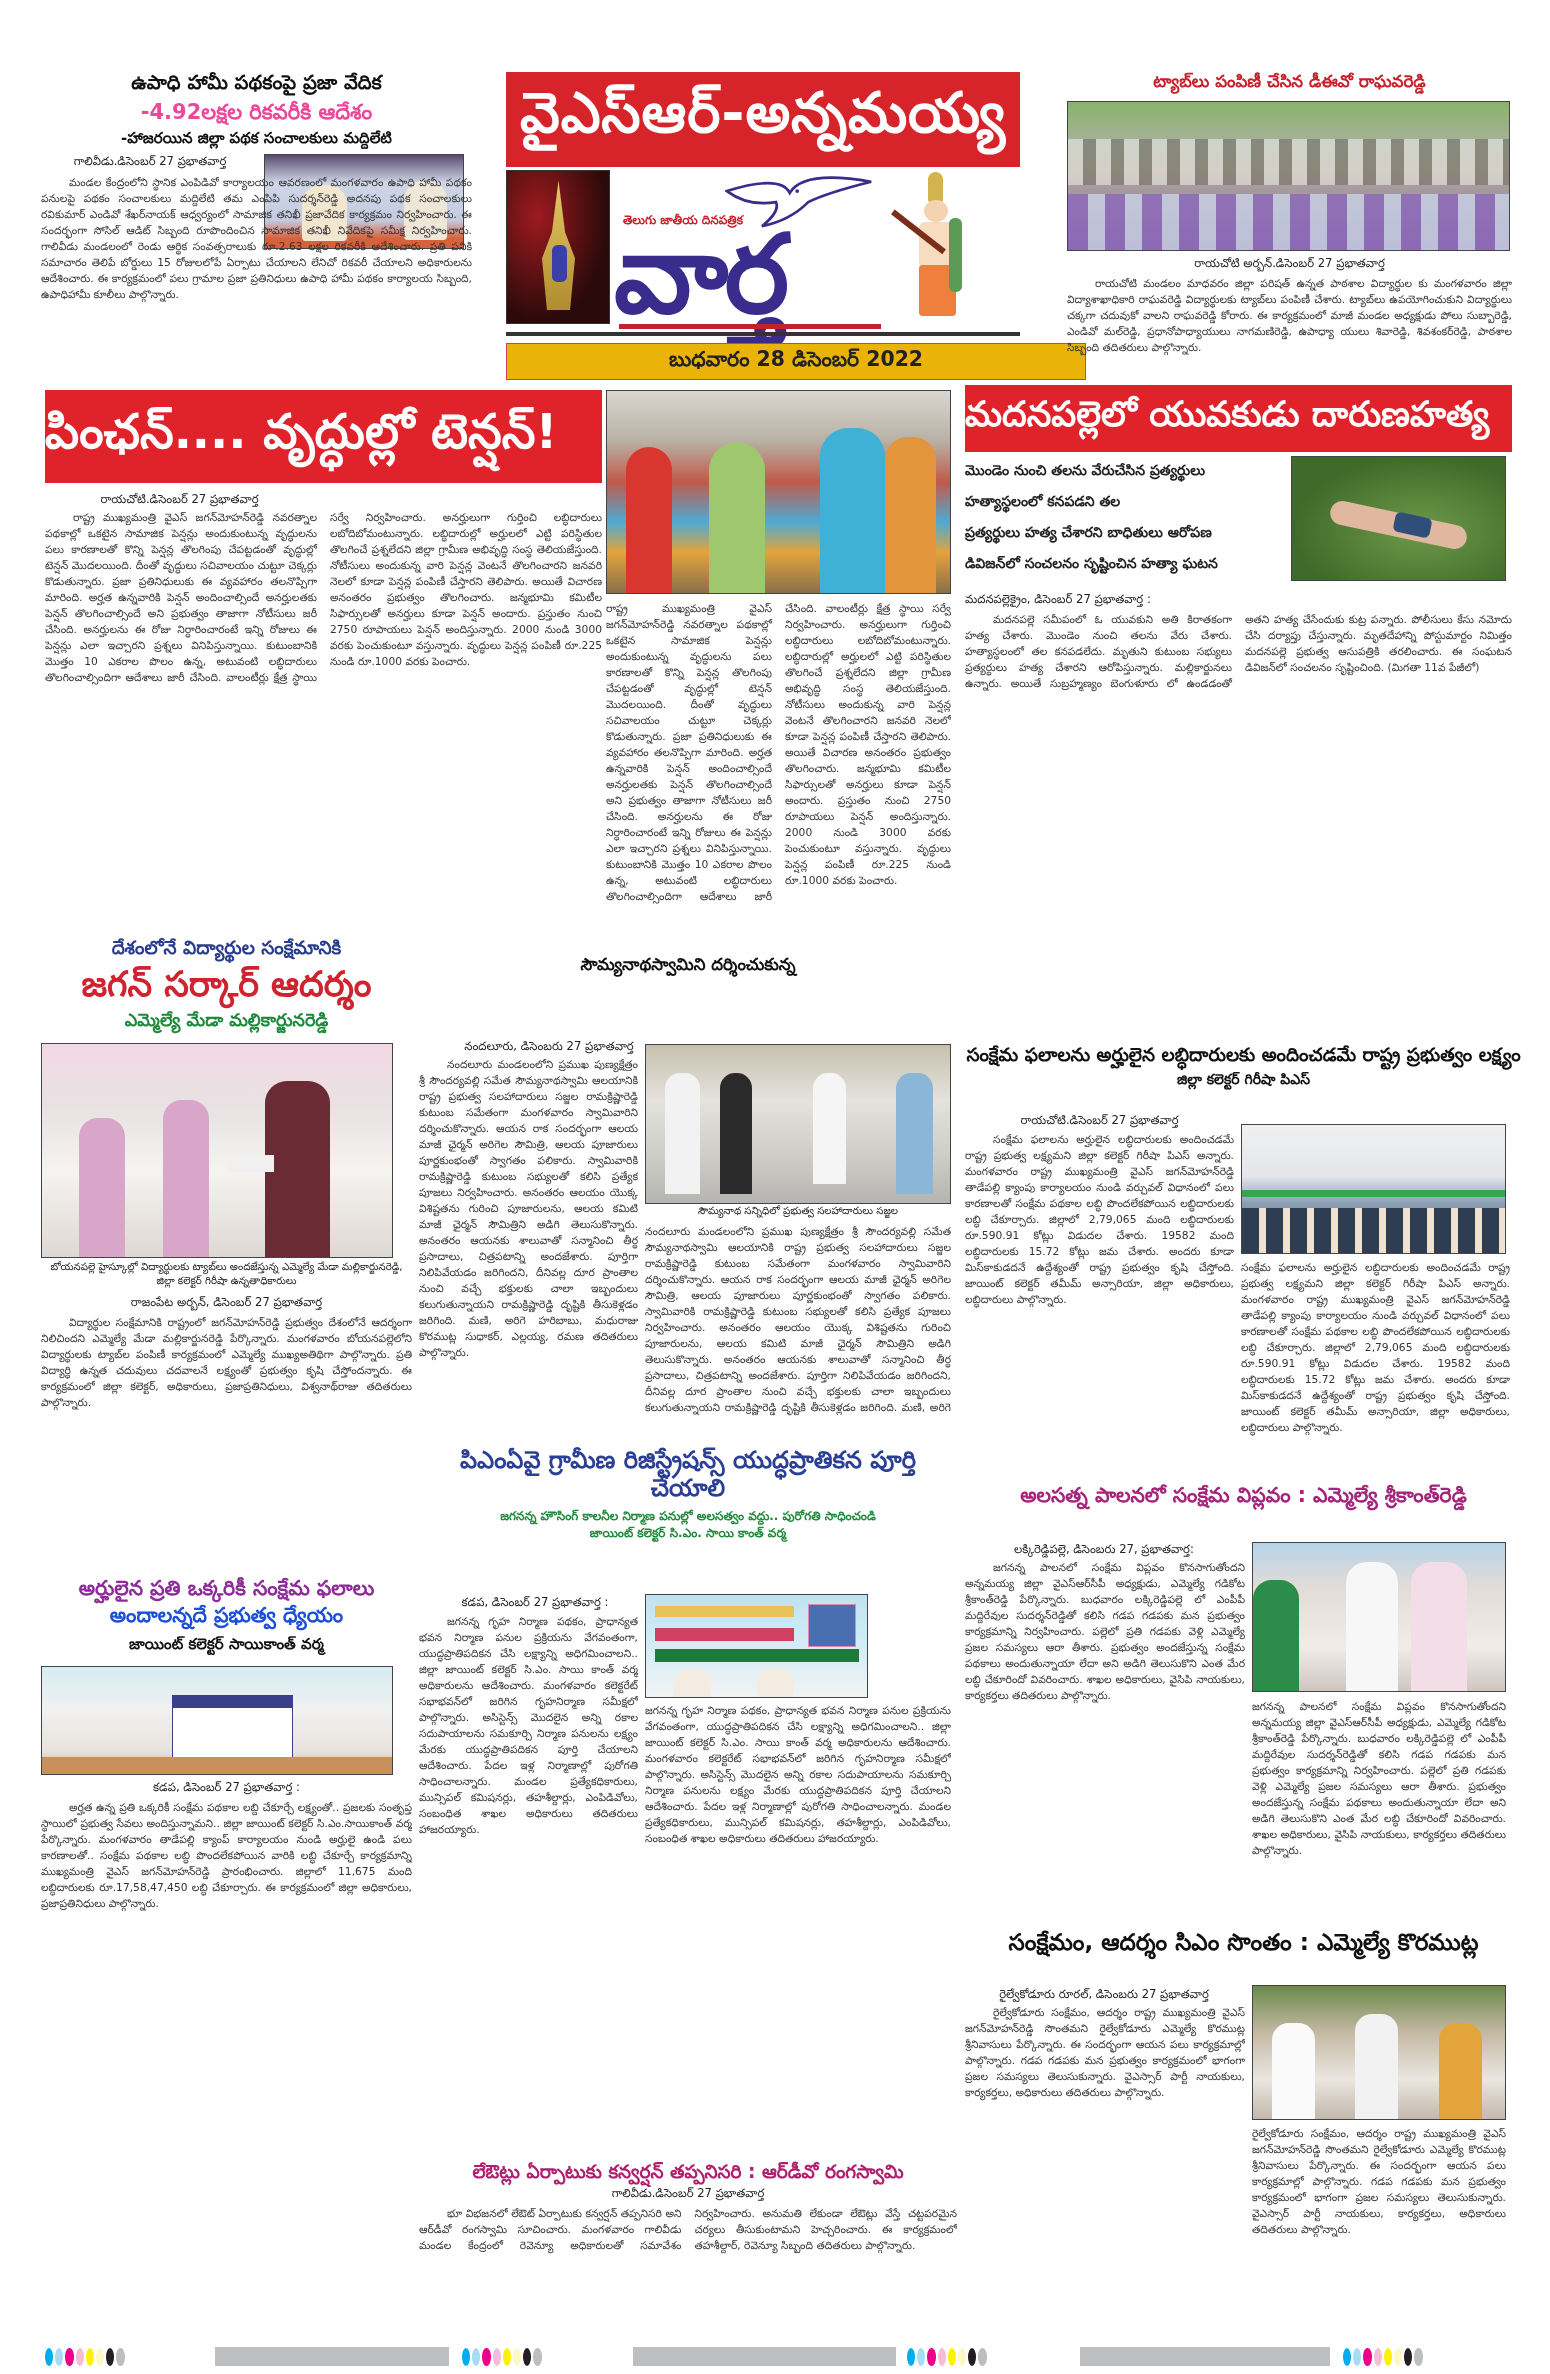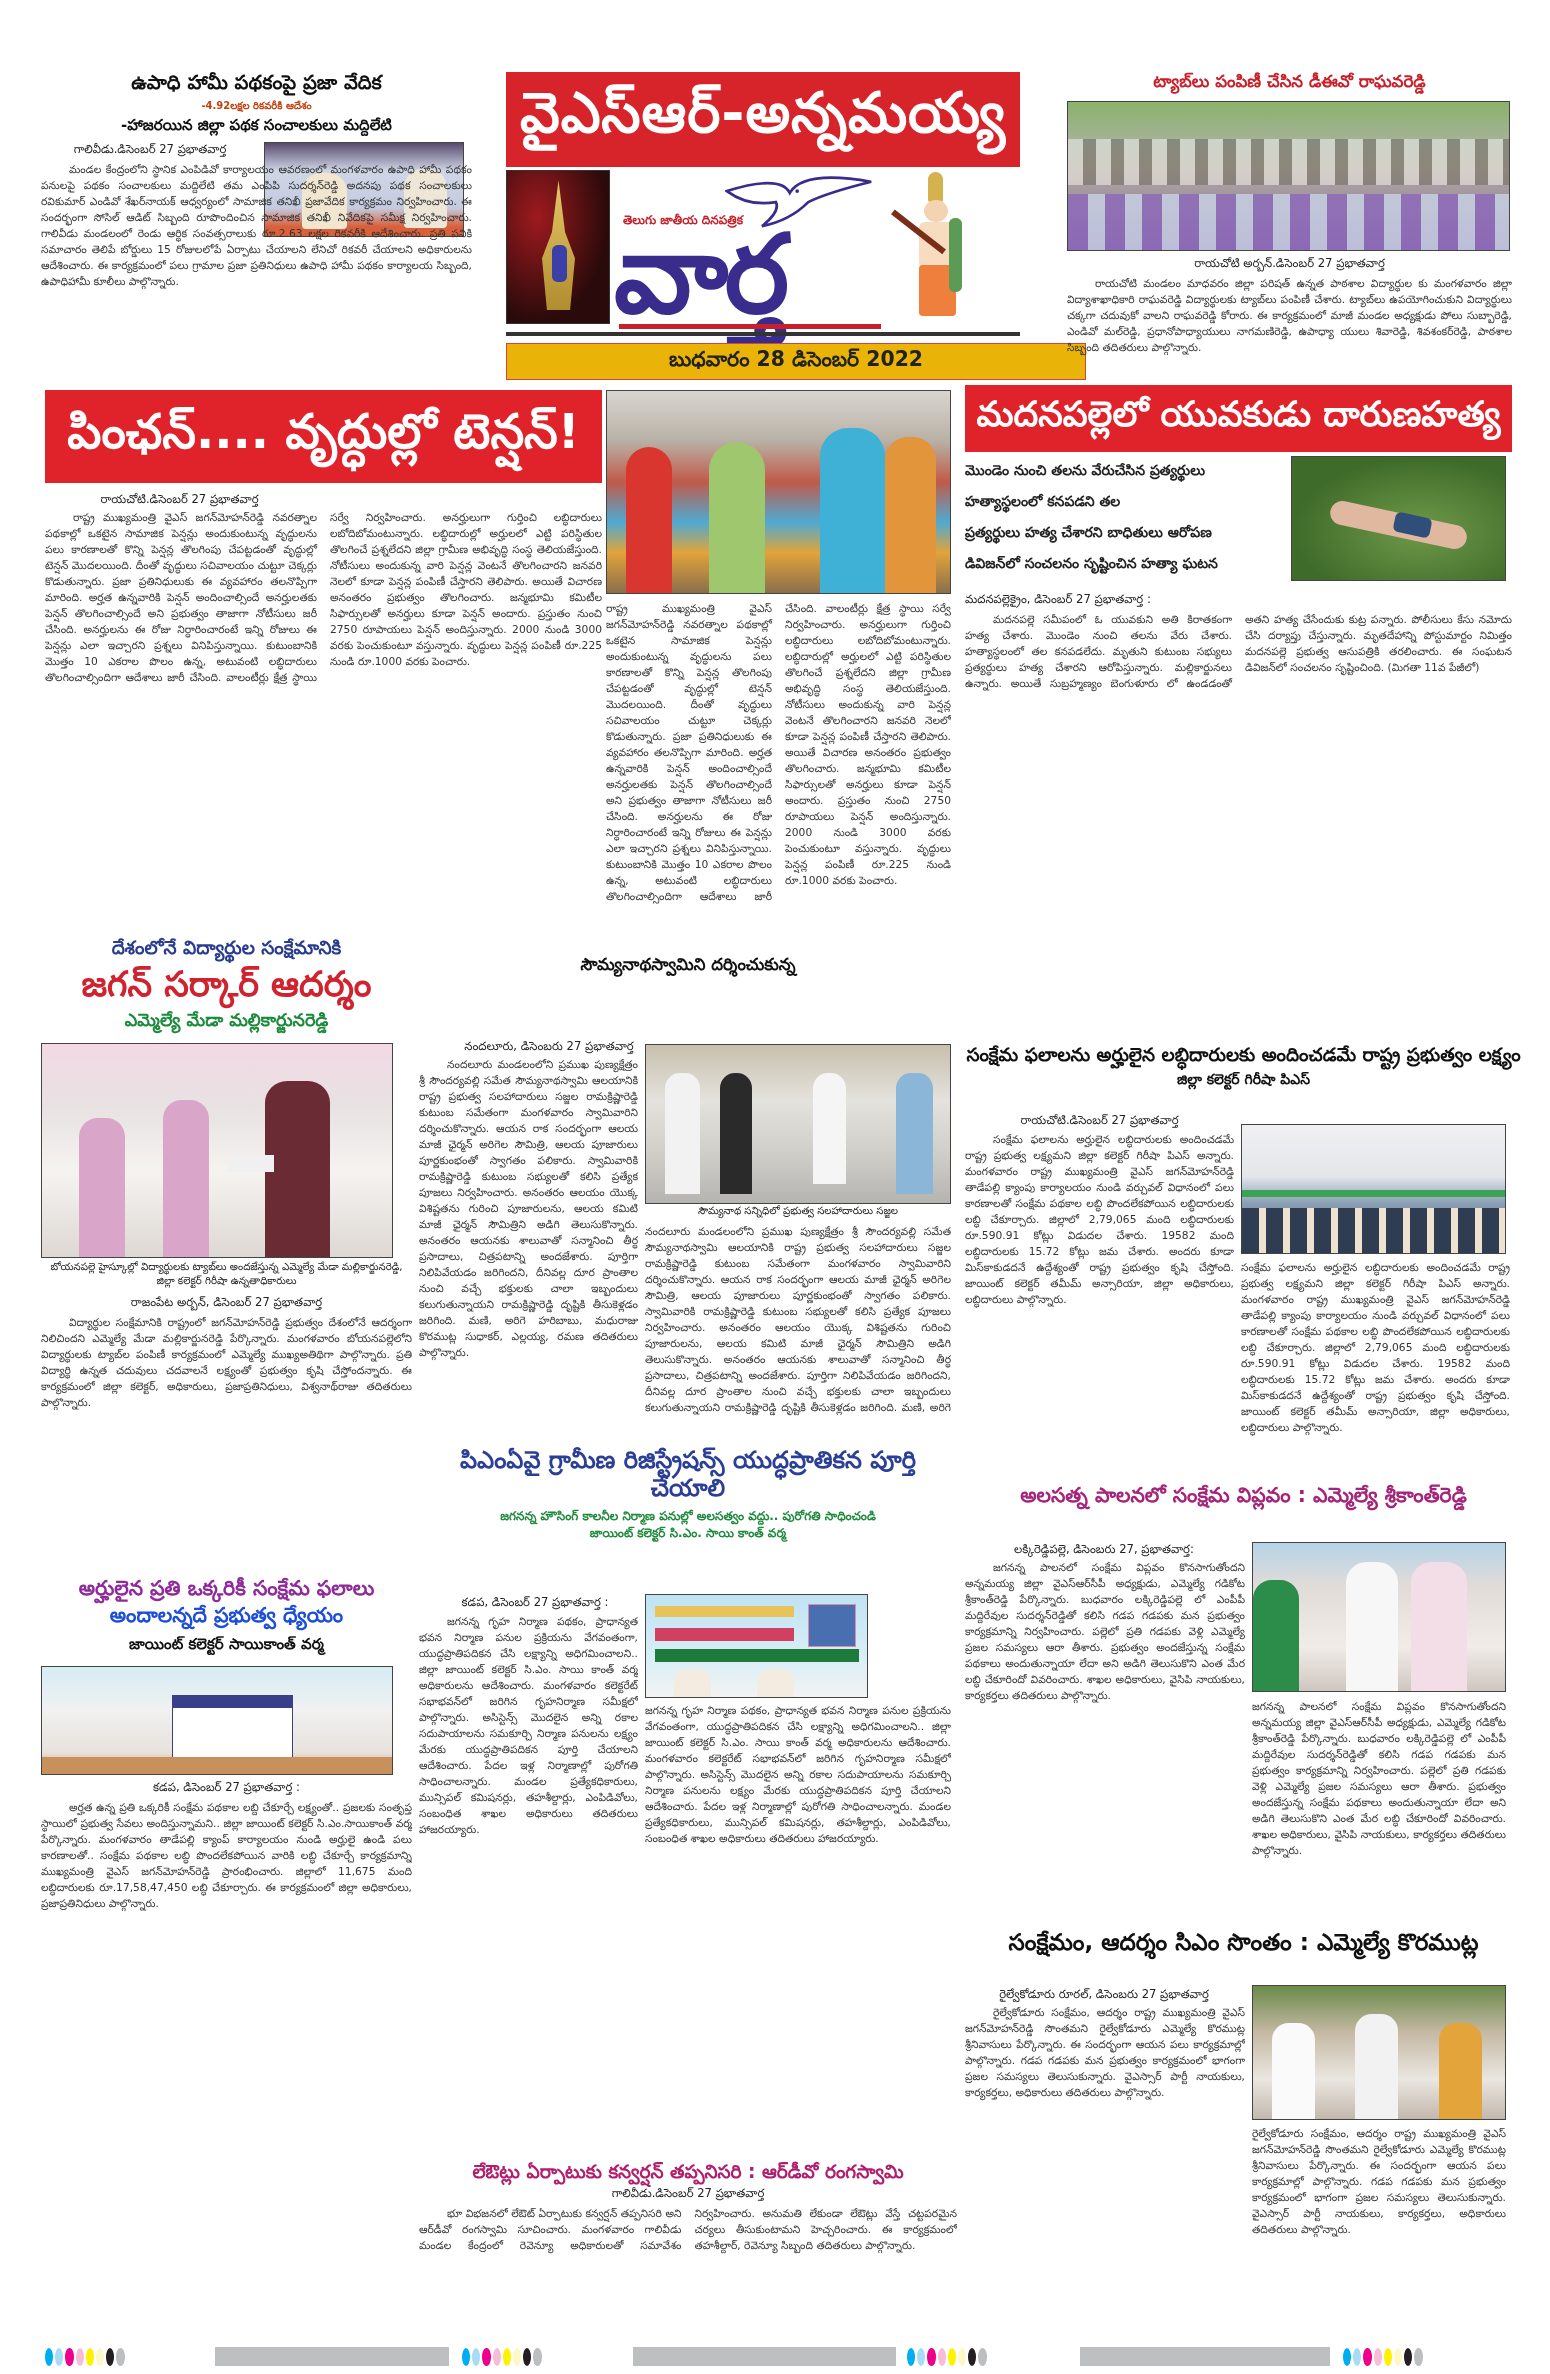--- a/index.html
+++ b/index.html
@@ -14,33 +14,33 @@
     font-size: 10.7px; line-height: 16px; color: #333; text-align: justify;
     overflow: hidden;
   }
   .dateline { font-size: 11.6px; text-align: center; color: #222; margin-bottom: 2.8px; }
   .photo {
     border: 1.4px solid #444; overflow: hidden; position: absolute;
   }
   .caption { font-size: 10.2px; color: #222; text-align: center; line-height: 14px; }
   .red-banner {
     background: #e0232b; color: #fff; font-weight: bold; text-align: center;
-    position: absolute; display: flex; align-items: center; justify-content: center;
+    position: absolute; display: flex; align-items: center; justify-content: flex-start;
   }
   .cols2 { column-count: 2; column-gap: 13px; }
   .reg-strip { position: absolute; top: 2347px; height: 20.4px; display: flex; align-items: center; gap: 1.9px; }
   .dot { width: 8.3px; height: 18.6px; border-radius: 50%; }
   .bar { position: absolute; top: 2347px; height: 18.6px; background: #bdbfc0; }
 </style>
 </head>
 <body>
 
 <div class="abs" style="left:41px; top:72px; width:431px;">
   <div class="hl" style="font-size:19.5px; color:#111;">ఉపాధి హామీ పథకంపై ప్రజా వేదిక</div>
-  <div class="hl" style="font-size:10px; color:#c2410c; margin-top:5.6px;">-4.92లక్షల రికవరీకి ఆదేశం</div>
+  <div class="hl" style="font-size:21px; color:#ec4899; margin-top:5.6px;">-4.92లక్షల రికవరీకి ఆదేశం</div>
   <div class="hl" style="font-size:15px; color:#111; margin-top:5.6px;">-హాజరయిన జిల్లా పథక సంచాలకులు మద్దిలేటి</div>
   <div style="position:relative; margin-top:7.4px; height:195px;">
     <div class="photo" style="left:223px; top:0; width:200px; height:95px; background:linear-gradient(180deg,#5a4a6e 0%,#cfd6e6 30%,#c4cbe0 70%,#d8603a 90%);">
       <div style="position:absolute;left:37px;top:30px;width:45px;height:56px;background:#f1e6d0;border-radius:18.6px 18.6px 3.7px 3.7px;"></div>
       <div style="position:absolute;left:139px;top:26px;width:43px;height:59px;background:#eee7d8;border-radius:18.6px 18.6px 3.7px 3.7px;"></div>
     </div>
     <div class="dateline" style="width:218px;">గాలివీడు.డిసెంబర్ 27 ప్రభాతవార్త</div>
     <div class="body-text" style="position:absolute; top:20.4px; left:0; width:431px; height:172px; shape-outside:inset(0 0 0 223px); text-indent:28px; padding-right:0;">మండల కేంద్రంలోని స్థానిక ఎంపిడివో కార్యాలయం ఆవరణంలో మంగళవారం ఉపాధి హామీ పథకం పనులపై పథకం సంచాలకులు మద్దిలేటి తమ ఎంపిపి సుదర్శన్‌రెడ్డి అదనపు పథక సంచాలకులు రవికుమార్ ఎండివో శేఖర్‌నాయక్ ఆధ్వర్యంలో సామాజిక తనిఖీ ప్రజావేదిక కార్యక్రమం నిర్వహించారు. ఈ సందర్భంగా సోసిల్ ఆడిట్ సిబ్బంది రూపొందించిన సామాజిక తనిఖీ నివేదికపై సమీక్ష నిర్వహించారు. గాలివీడు మండలంలో రెండు ఆర్థిక సంవత్సరాలుకు రూ.2.63 లక్షల రికవరీకి ఆదేశించారు. ప్రతి పనికి సమాచారం తెలిపే బోర్డులు 15 రోజులలోపే ఏర్పాటు చేయాలని లేనిచో రికవరీ చేయాలని అధికారులను ఆదేశించారు. ఈ కార్యక్రమంలో పలు గ్రామాల ప్రజా ప్రతినిధులు ఉపాధి హామీ పథకం కార్యాలయ సిబ్బంది, ఉపాధిహామీ కూలీలు పాల్గొన్నారు.</div>
   </div>
 </div>

